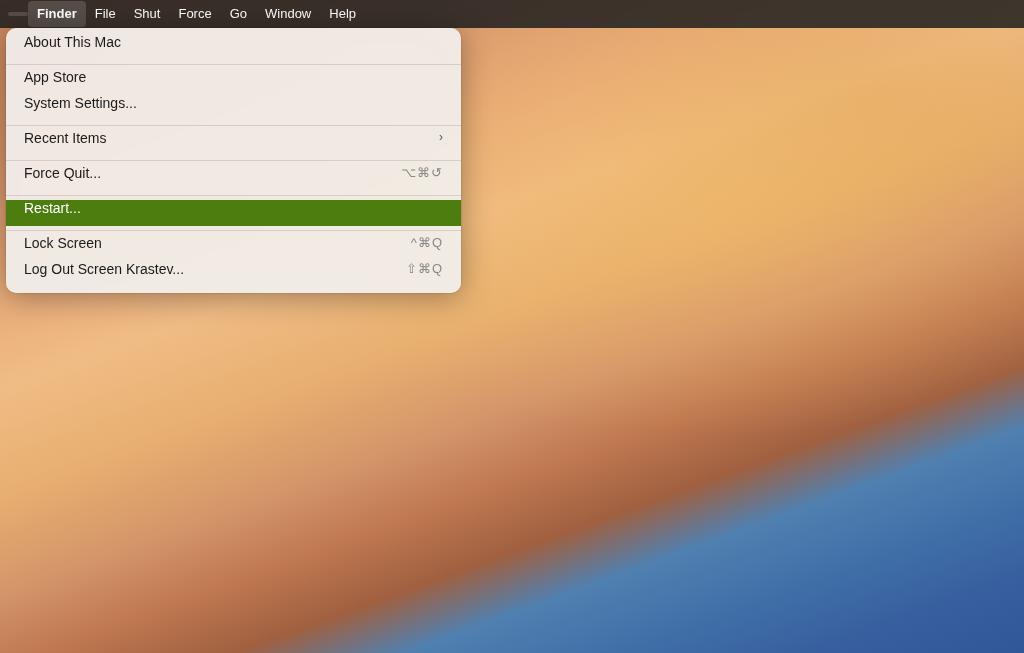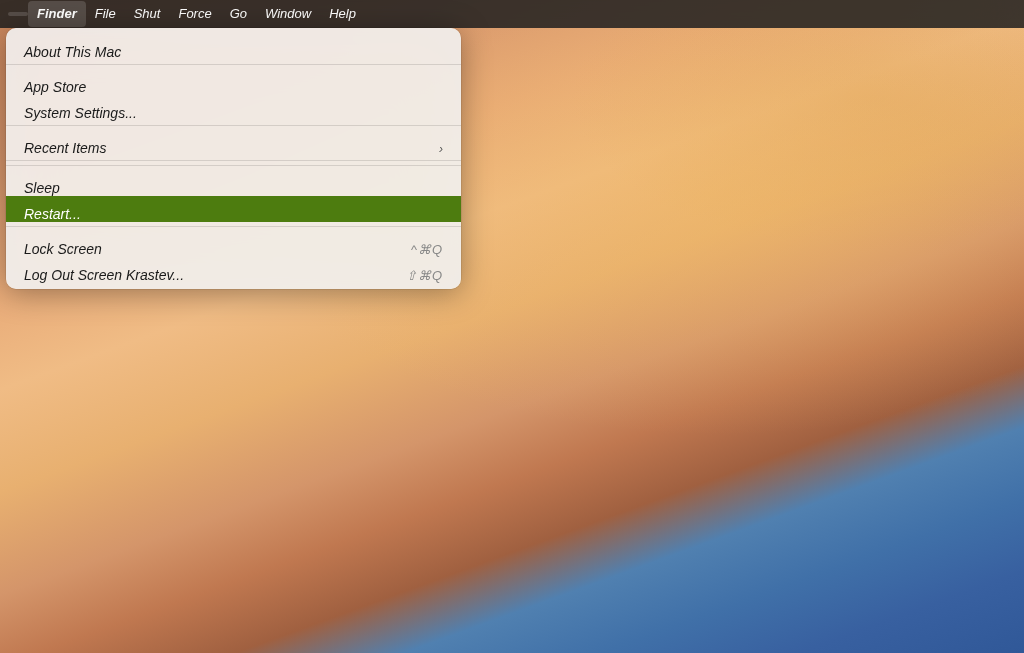--- a/index.html
+++ b/index.html
@@ -53,21 +53,20 @@
       height: 28px;
       background: rgba(30, 30, 30, 0.85);
       backdrop-filter: blur(20px);
       display: flex;
       align-items: center;
       padding: 0 8px;
       z-index: 100;
       color: white;
       font-size: 13px;
       font-weight: 400;
-      font-style: italic;
     }
 
     .menubar-item {
       padding: 2px 9px;
       border-radius: 4px;
       cursor: pointer;
       white-space: nowrap;
       line-height: 22px;
     }
 
@@ -97,29 +96,28 @@
       backdrop-filter: blur(30px) saturate(180%);
       border-radius: 10px;
       box-shadow: 0 4px 30px rgba(0,0,0,0.35), 0 0 0 0.5px rgba(0,0,0,0.15);
       z-index: 200;
       padding: 6px 0;
       overflow: hidden;
     }
 
     .menu-item {
       display: flex;
-      align-items: flex-end;
+      align-items: flex-start;
       justify-content: space-between;
       padding: 0 18px;
       height: 26px;
       font-size: 14px;
       color: #1a1a1a;
       cursor: pointer;
       position: relative;
-      font-style: italic;
     }
 
     .menu-item.highlighted {
       background: #4d7c0f;
       color: white;
     }
 
     .menu-item .item-label {
       flex: 1;
     }
@@ -172,25 +170,26 @@
     <span class="item-label">System Settings...</span>
   </div>
   <div class="menu-separator"></div>
 
   <div class="menu-item">
     <span class="item-label">Recent Items</span>
     <span class="chevron">›</span>
   </div>
   <div class="menu-separator"></div>
 
-  <div class="menu-separator"></div>
-
-  <div class="menu-item">
-    <span class="item-label">Sleep</span>
-  </div>
+  <div class="menu-item">
+    <span class="item-label">Force Quit...</span>
+    <span class="shortcut">⌥⌘↺</span>
+  </div>
+  <div class="menu-separator"></div>
+
 
   <div class="menu-item highlighted">
     <span class="item-label">Restart...</span>
   </div>
 
   <div class="menu-separator"></div>
 
   <div class="menu-item">
     <span class="item-label">Lock Screen</span>
     <span class="shortcut">^⌘Q</span>

